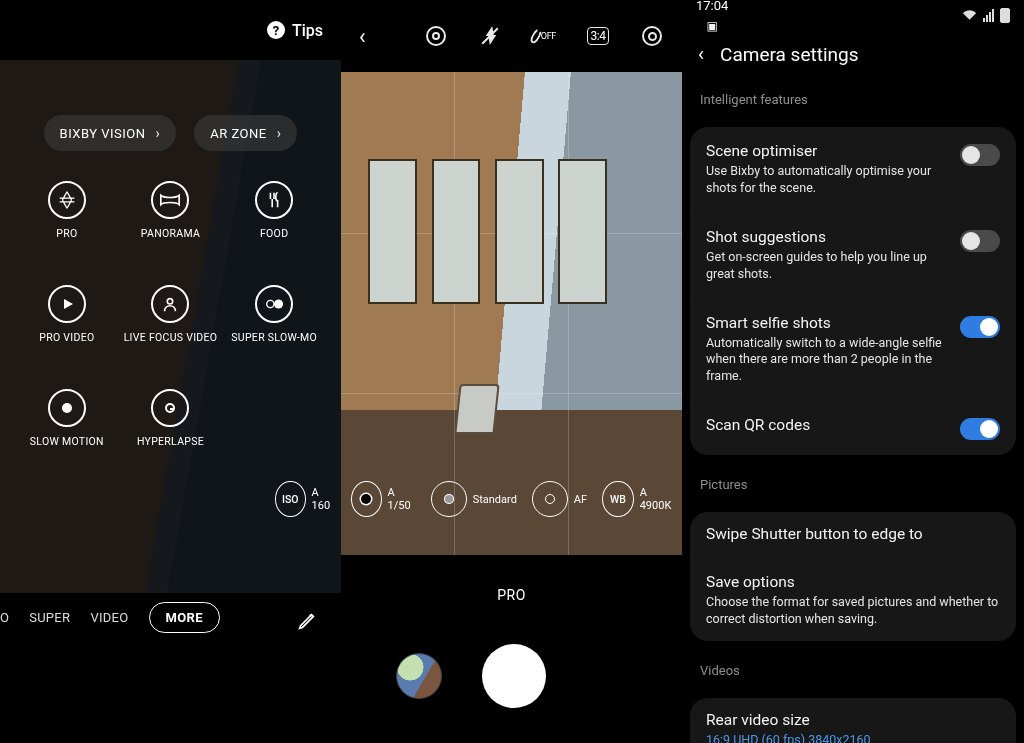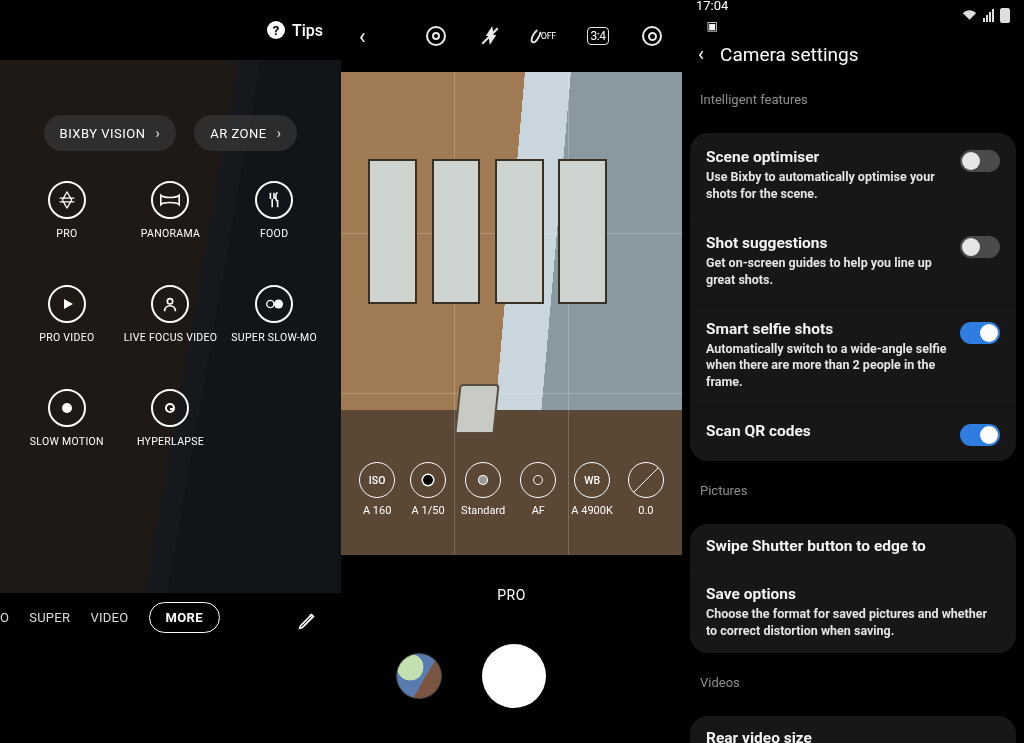--- a/index.html
+++ b/index.html
@@ -159,21 +159,21 @@
     width:40px;height:50px;
     background:#c8cbc5;border:2px solid #5a4d3f;border-radius:4px 4px 0 0;
     transform:skewX(-6deg);
   }
 
   .pro-controls {
     position:absolute; bottom:38px; left:0; right:0;
     display:flex; justify-content:center; gap:15px;
   }
   .pc {
-    display:flex;flex-direction:column;align-items:center;gap:6px;
+    display:flex;flex-direction:row;align-items:center;gap:6px;
   }
   .pc .ring{
     width:36px;height:36px;border:1.5px solid #fff;border-radius:50%;
     display:flex;align-items:center;justify-content:center;
     font-size:10.5px;font-weight:500;
   }
   .pc .ring.dot::after{content:'';width:10px;height:10px;background:#999;border-radius:50%;box-shadow:0 0 0 1px #fff inset;}
   .pc .ring.aperture::after{content:'';width:10px;height:10px;background:#000;border-radius:50%;box-shadow:0 0 0 1.5px #fff;}
   .pc .ring.af-ring::after{content:'';width:8px;height:8px;border:1.5px solid #fff;border-radius:50%;}
   .pc .ring.split{
@@ -219,25 +219,24 @@
     font-size:19px;
   }
   .sh-back{font-size:20px;}
 
   .section-label{
     font-size:13px; color:#8e8e8e;
     padding: 8px 18px;
   }
 
   .card {
-    margin: 18px 8px 14px 8px;
+    margin: 12px 8px 14px 8px;
     background:#171717;
     border-radius:18px;
     overflow:hidden;
-    font-weight:bold;
   }
   .row {
     padding: 15px 16px;
     display:flex; align-items:flex-start; gap:12px;
   }
   .row + .row { border-top:1px solid #0a0a0a22; }
   .row .txt{flex:1;}
   .row .title{font-size:15.5px;color:#f3f3f3;margin-bottom:3px;}
   .row .sub{font-size:12.5px;color:#e5e5e5;line-height:1.35;}
   .row .sub.link{color:#4d97e8;}

